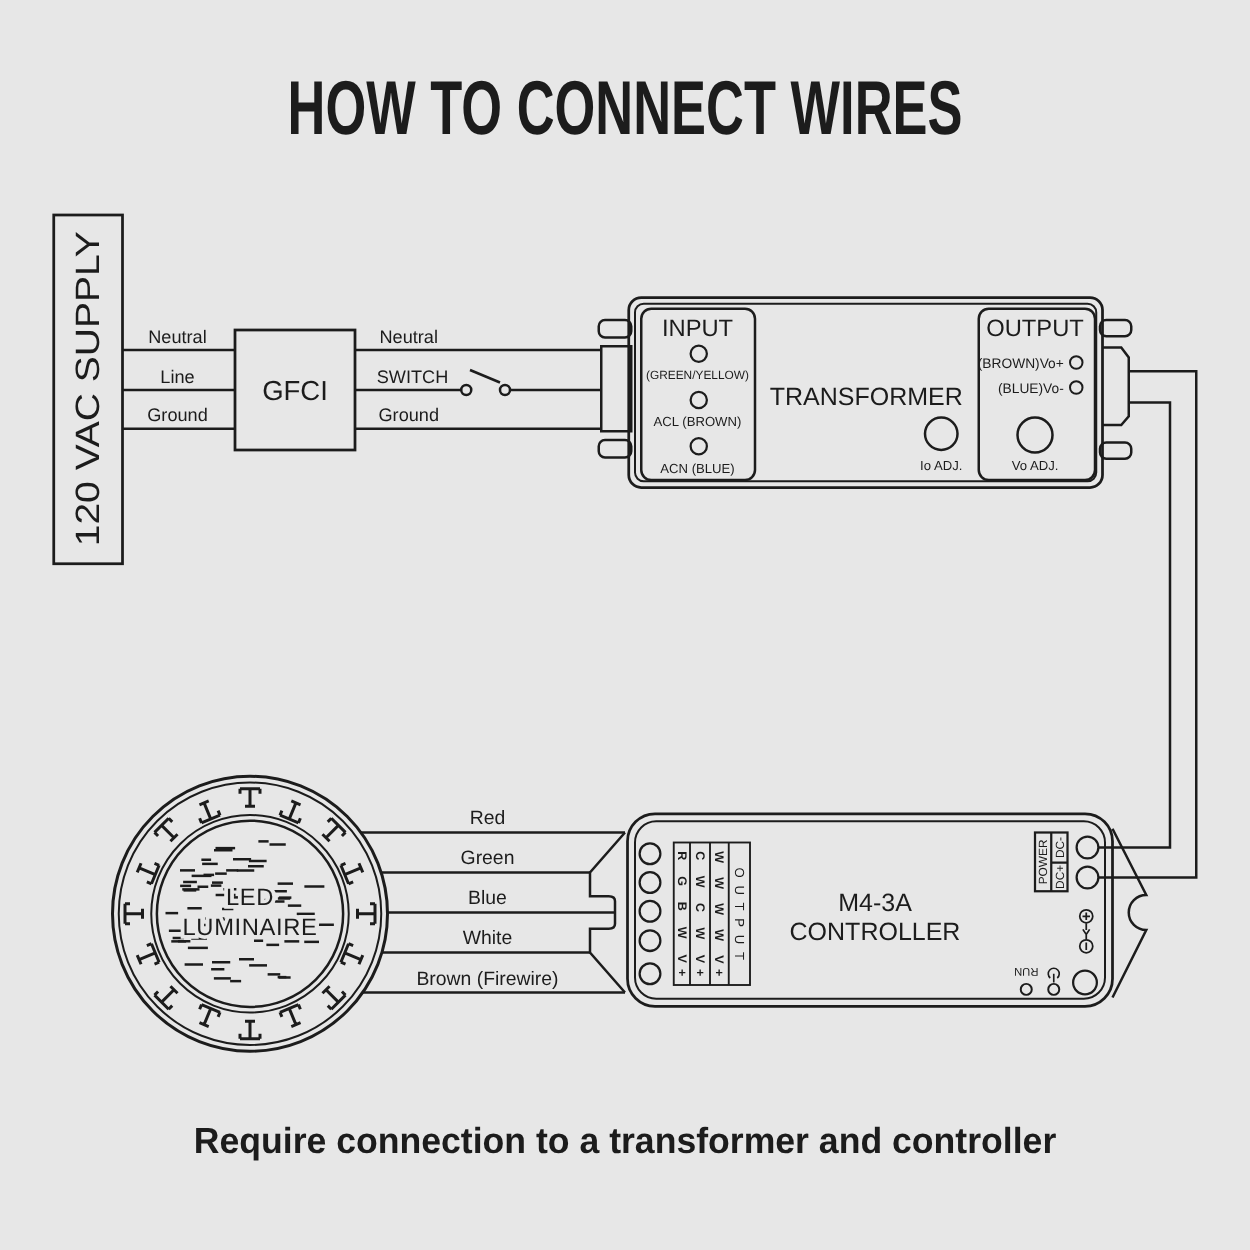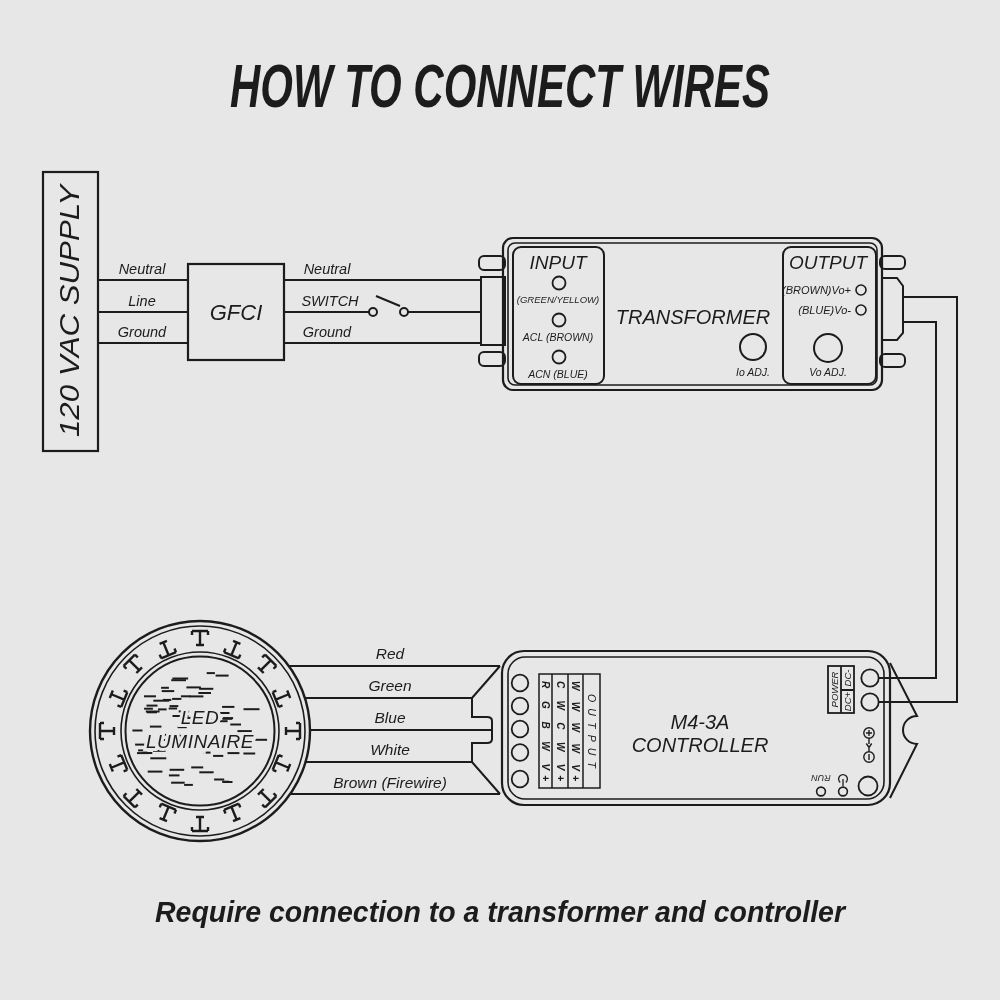--- a/index.html
+++ b/index.html
@@ -1,17 +1,17 @@
 <!DOCTYPE html>
 <html><head>
 <meta charset="utf-8">
 <style>
   html,body{margin:0;padding:0;}
   body{background:#e7e7e7;font-family:"Liberation Sans","DejaVu Sans",sans-serif;}
-  .canvas{position:relative;width:1000px;height:1000px;background:#e7e7e7;overflow:hidden;font-style:italic;}
+  .canvas{position:relative;width:1000px;height:1000px;background:#e7e7e7;overflow:hidden;}
   svg{display:block;}
   svg text{fill:#1c1c1c;font-family:"Liberation Sans","DejaVu Sans",sans-serif;}
   .stroke{stroke:#1c1c1c;fill:none;}
 </style>
 </head>
 <body>
 
 <div class="canvas">
 <svg width="1000" height="1000" viewBox="0 0 1000 1000">
 

